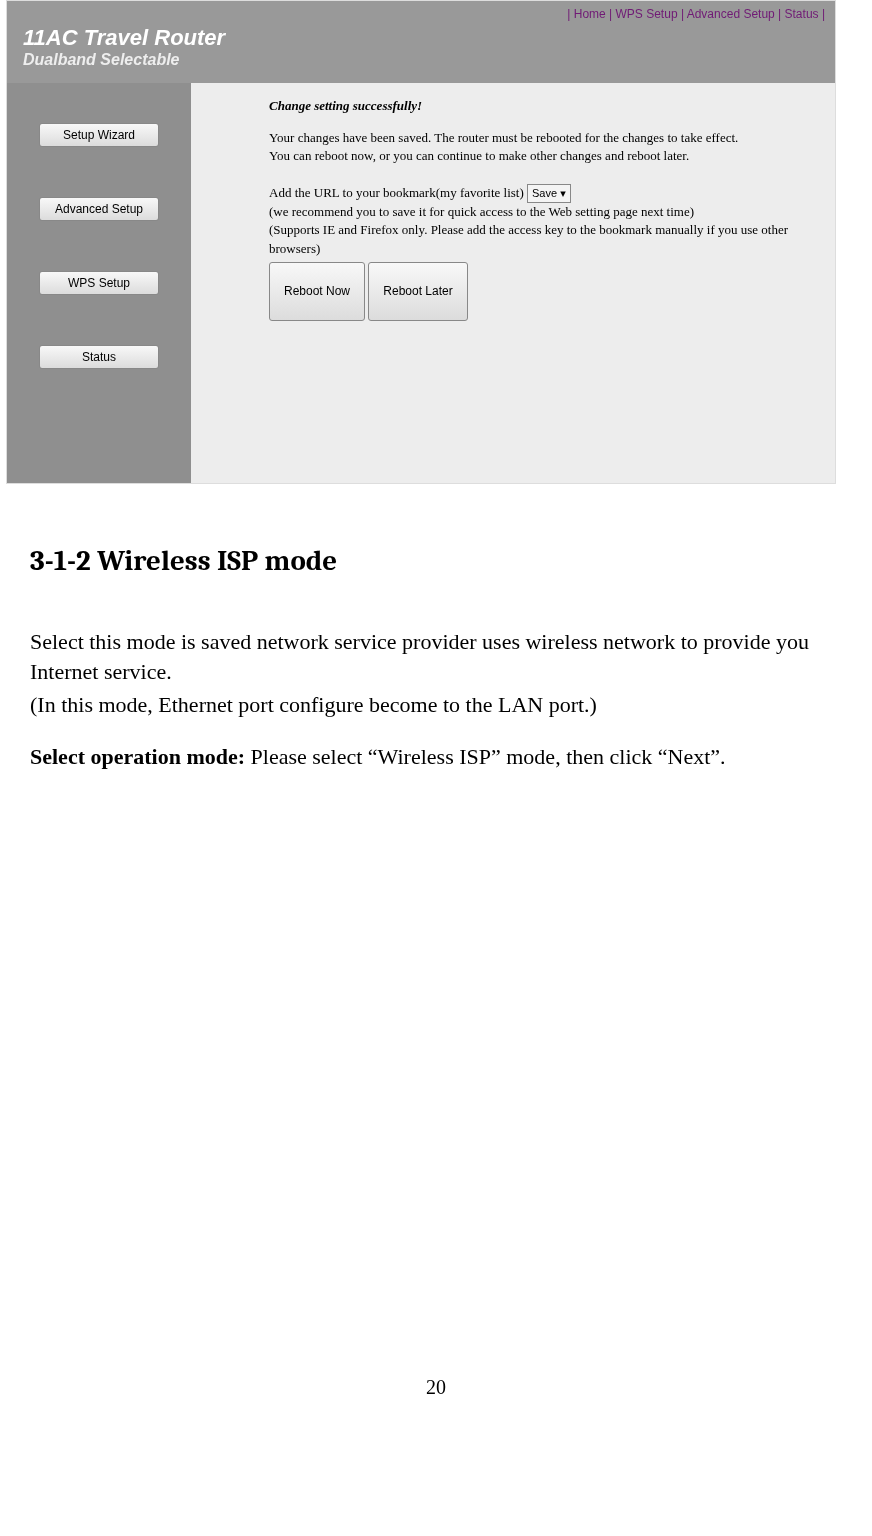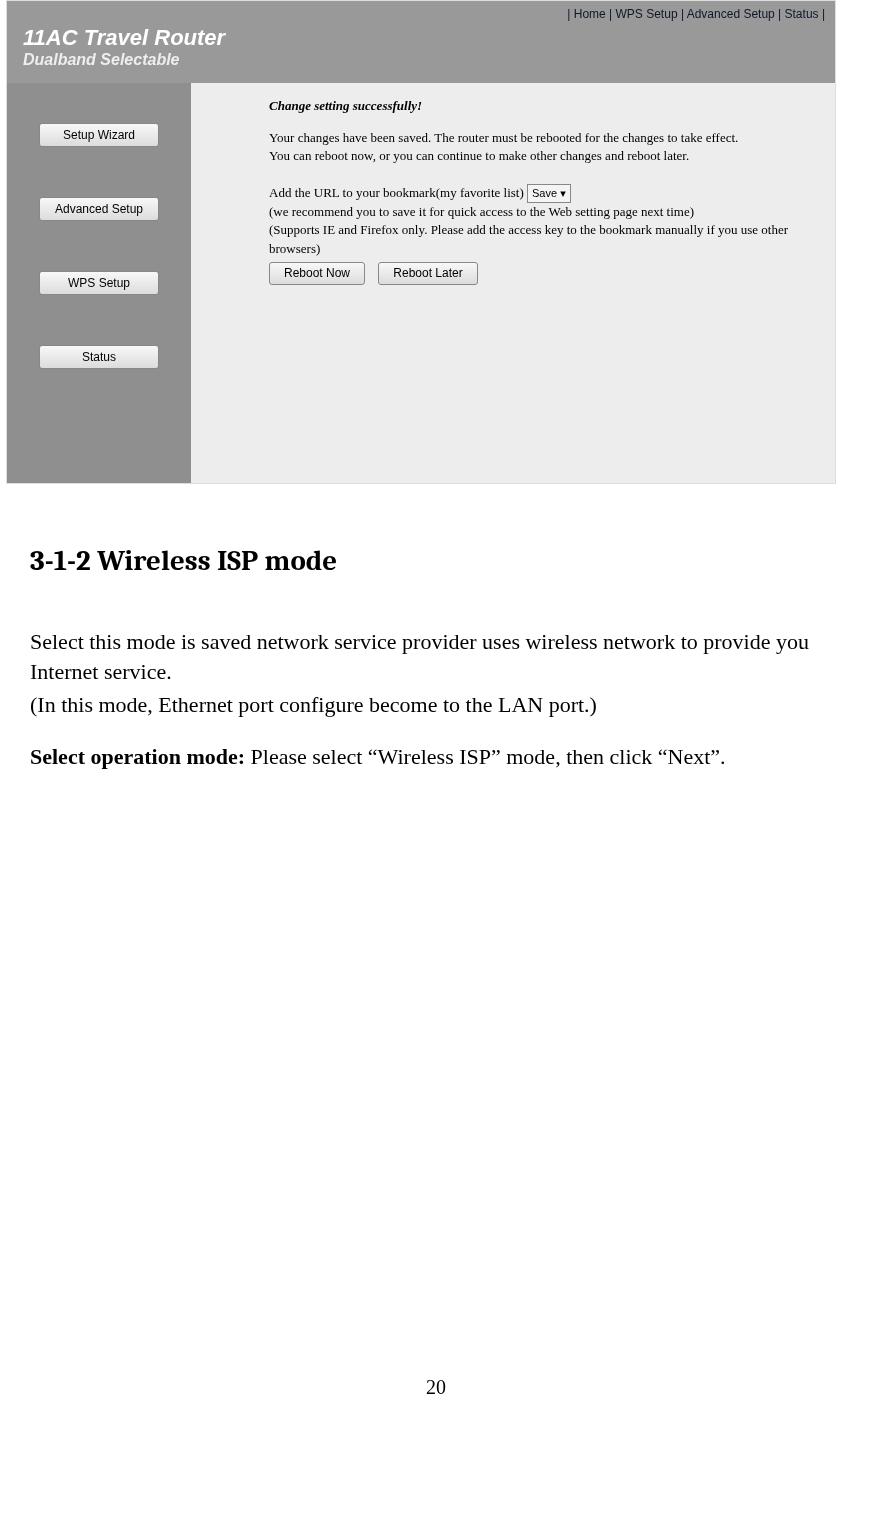--- a/index.html
+++ b/index.html
@@ -19,21 +19,21 @@
       background: #999999;
       color: #ffffff;
       padding: 10px 16px 14px 16px;
       position: relative;
     }
     .router-topnav {
       position: absolute;
       top: 6px;
       right: 10px;
       font-size: 12px;
-      color: #0f172a;
+      color: #701a75;
       font-family: Arial, sans-serif;
     }
     .router-title {
       font-size: 22px;
       font-weight: bold;
       font-style: italic;
       font-family: Arial, sans-serif;
       margin-top: 14px;
     }
     .router-subtitle {
@@ -84,28 +84,28 @@
     .select-save {
       display: inline-block;
       border: 1px solid #888;
       background: #f4f4f4;
       font-size: 11px;
       padding: 1px 4px;
       font-family: Arial, sans-serif;
     }
     .inline-btn {
       display: inline-block;
-      padding: 2px 14px;
+      padding: 20px 14px;
       font-size: 12px;
       font-family: Arial, sans-serif;
       background: linear-gradient(#f8f8f8, #dcdcdc);
       border: 1px solid #888;
       border-radius: 3px;
       cursor: pointer;
-      margin-right: 10px;
+      margin-right: 0;
       margin-top: 4px;
     }
     .doc-content {
       padding: 60px 30px 20px 30px;
     }
     .doc-heading {
       font-family: Cambria, "Times New Roman", serif;
       font-size: 29px;
       font-weight: bold;
       margin-bottom: 50px;

